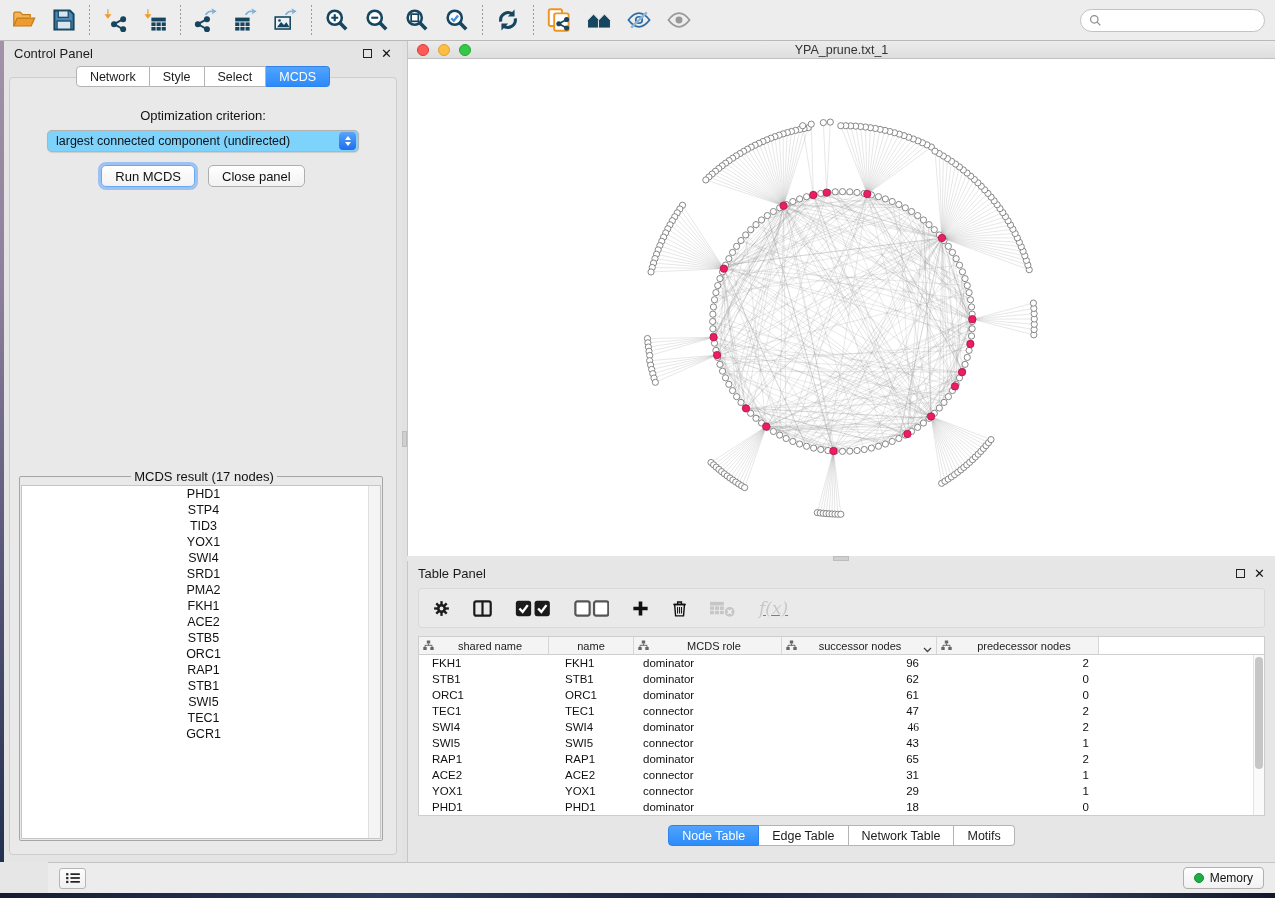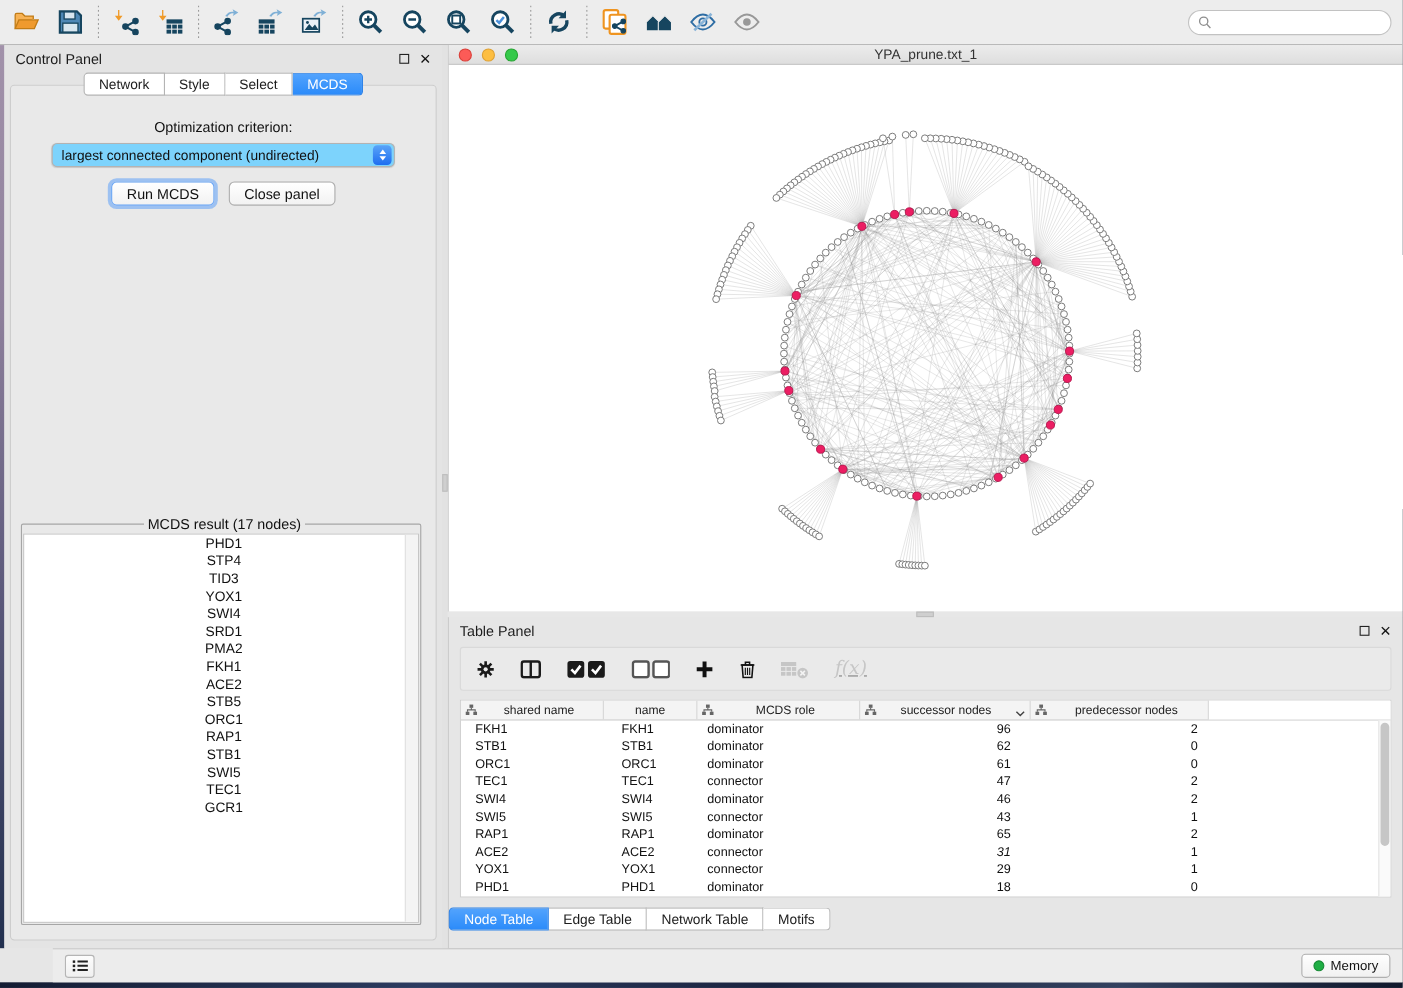--- a/index.html
+++ b/index.html
@@ -73,21 +73,21 @@
   .thead{display:flex;height:18px;background:#f4f4f4;border-bottom:1px solid #cfcfcf;}
   .th{display:flex;align-items:center;border-right:1px solid #d6d6d6;font-size:11px;color:#222;padding:4px 4px;}
   .th .lbl{flex:1;text-align:center;}
   .tree-ico{width:11px;height:11px;margin-right:2px;flex:0 0 auto;}
   .sort-ico{width:9px;height:6px;margin-left:2px;flex:0 0 auto;}
   .tbody{height:160px;overflow:hidden;position:relative;}
   .tr{display:flex;height:16px;}
   .td{font-size:11.5px;color:#111;display:flex;align-items:center;white-space:nowrap;overflow:hidden;}
   .tbl-scroll{position:absolute;top:18px;right:0;bottom:0;width:11px;background:#fafafa;border-left:1px solid #e3e3e3;}
   .tbl-thumb{position:absolute;top:2px;left:1px;width:8px;height:112px;background:#c6c6c6;border-radius:4px;}
-  .tp-tabs{display:flex;justify-content:flex-start;margin:9px 0 6px 0;flex:0 0 auto;}
+  .tp-tabs{display:flex;justify-content:center;margin:9px 0 6px 0;flex:0 0 auto;}
   
   .status-bar{height:31px;background:#ececec;border-top:1px solid #c4c4c4;display:flex;align-items:center;padding:0 11px;flex:0 0 auto;margin-left:48px;}
   .list-btn{width:27px;height:21px;background:linear-gradient(#fdfdfd,#f0f0f0);border:1px solid #b5b5b5;border-radius:3px;display:flex;align-items:center;justify-content:center;}
   .list-btn svg{width:16px;height:12px;}
   .memory-btn{margin-left:auto;height:22px;background:linear-gradient(#fefefe,#f1f1f1);border:1px solid #b0b0b0;border-radius:4px;display:flex;align-items:center;gap:6px;padding:0 10px;font-size:12px;color:#111;}
   .mem-dot{width:10px;height:10px;border-radius:50%;background:#1fae44;border:1px solid #178a35;}
 </style>
 </head>
 <body>
 
@@ -1299,42 +1299,42 @@
                 <div class="td" style="width: 130px; padding-left: 13px;">TEC1</div>
                 <div class="td" style="width: 85px; padding-left: 16px;">TEC1</div>
                 <div class="td" style="width: 148px; padding-left: 9px;">connector</div>
                 <div class="td" style="width: 155px; justify-content: flex-end; padding-right: 18px;">47</div>
                 <div class="td" style="width: 162px; justify-content: flex-end; padding-right: 10px;">2</div>
               </div>
               <div class="tr">
                 <div class="td" style="width: 130px; padding-left: 13px;">SWI4</div>
                 <div class="td" style="width: 85px; padding-left: 16px;">SWI4</div>
                 <div class="td" style="width: 148px; padding-left: 9px;">dominator</div>
-                <div class="td" style="width: 155px; justify-content: flex-end; padding-right: 18px;">46</div>
+                <div class="td" style="width: 155px; justify-content: flex-end; padding-right: 18px; font-family: Liberation Serif, serif;">46</div>
                 <div class="td" style="width: 162px; justify-content: flex-end; padding-right: 10px;">2</div>
               </div>
               <div class="tr">
                 <div class="td" style="width: 130px; padding-left: 13px;">SWI5</div>
                 <div class="td" style="width: 85px; padding-left: 16px;">SWI5</div>
                 <div class="td" style="width: 148px; padding-left: 9px;">connector</div>
                 <div class="td" style="width: 155px; justify-content: flex-end; padding-right: 18px;">43</div>
                 <div class="td" style="width: 162px; justify-content: flex-end; padding-right: 10px;">1</div>
               </div>
               <div class="tr">
                 <div class="td" style="width: 130px; padding-left: 13px;">RAP1</div>
                 <div class="td" style="width: 85px; padding-left: 16px;">RAP1</div>
                 <div class="td" style="width: 148px; padding-left: 9px;">dominator</div>
                 <div class="td" style="width: 155px; justify-content: flex-end; padding-right: 18px;">65</div>
                 <div class="td" style="width: 162px; justify-content: flex-end; padding-right: 10px;">2</div>
               </div>
               <div class="tr">
                 <div class="td" style="width: 130px; padding-left: 13px;">ACE2</div>
                 <div class="td" style="width: 85px; padding-left: 16px;">ACE2</div>
                 <div class="td" style="width: 148px; padding-left: 9px;">connector</div>
-                <div class="td" style="width: 155px; justify-content: flex-end; padding-right: 18px; font-style: italic;">31</div>
+                <div class="td" style="width: 155px; justify-content: flex-end; padding-right: 18px;">31</div>
                 <div class="td" style="width: 162px; justify-content: flex-end; padding-right: 10px;">1</div>
               </div>
               <div class="tr">
                 <div class="td" style="width: 130px; padding-left: 13px;">YOX1</div>
                 <div class="td" style="width: 85px; padding-left: 16px;">YOX1</div>
                 <div class="td" style="width: 148px; padding-left: 9px;">connector</div>
                 <div class="td" style="width: 155px; justify-content: flex-end; padding-right: 18px;">29</div>
                 <div class="td" style="width: 162px; justify-content: flex-end; padding-right: 10px;">1</div>
               </div>
               <div class="tr">

